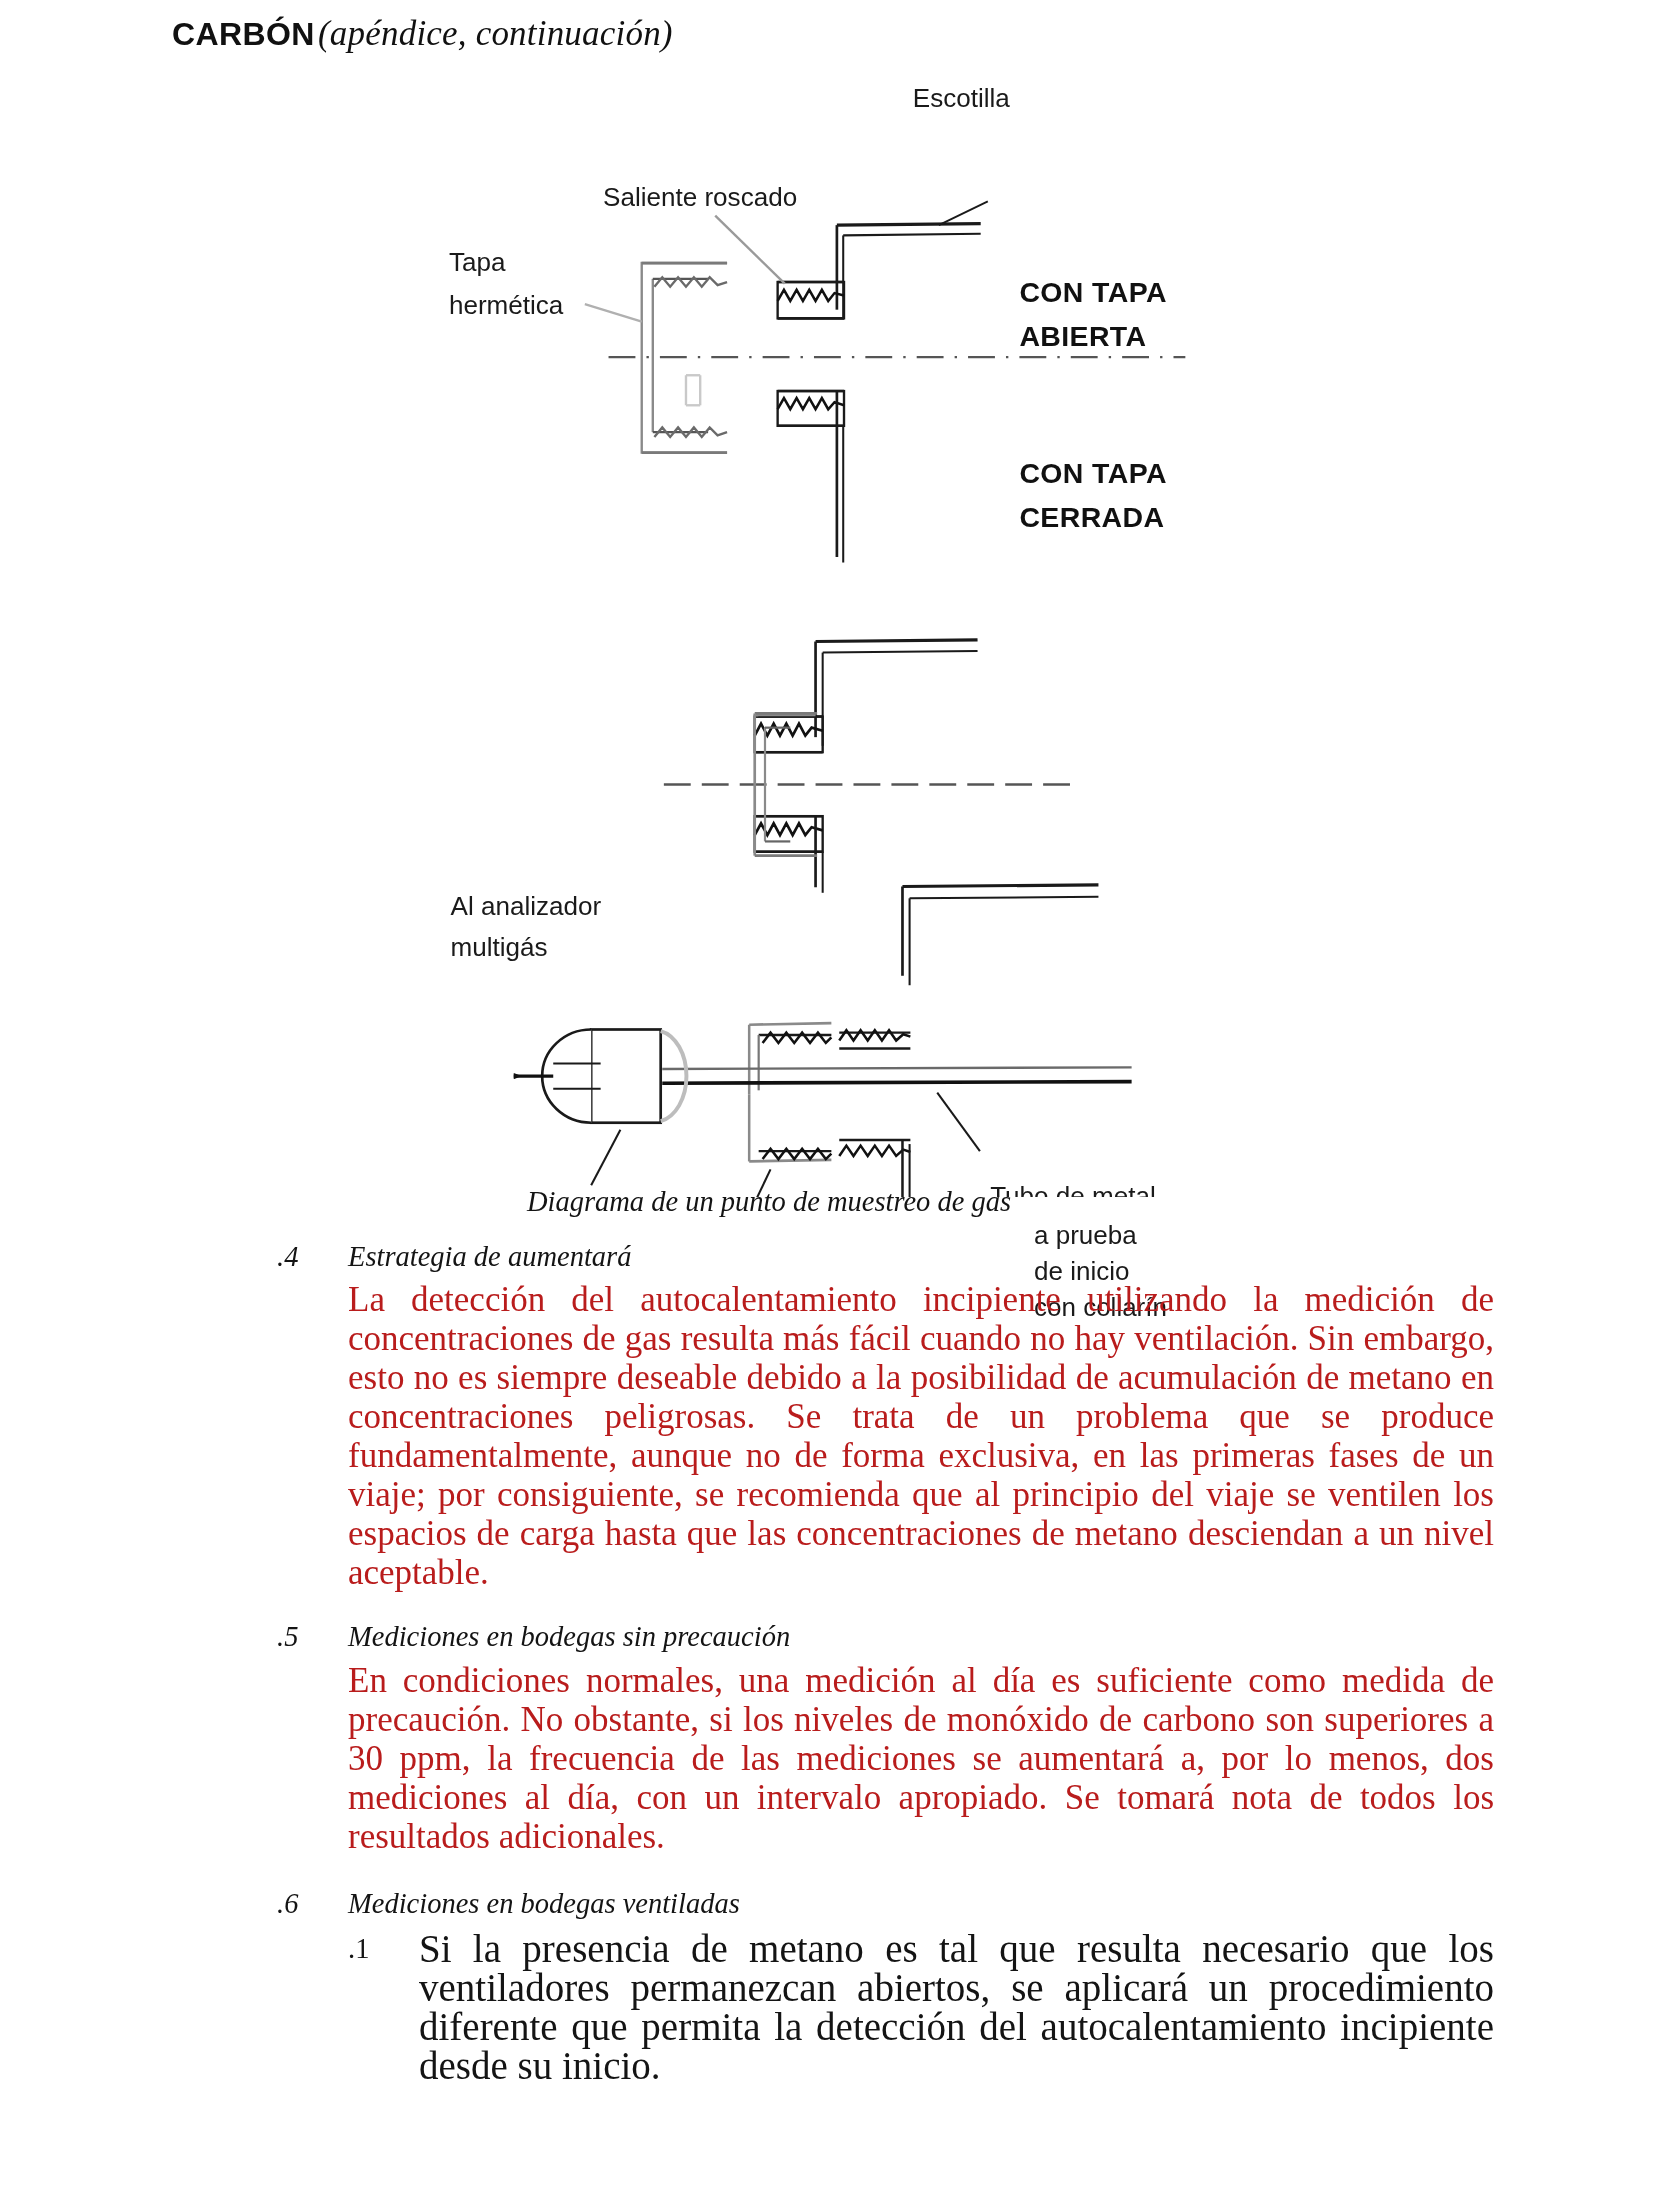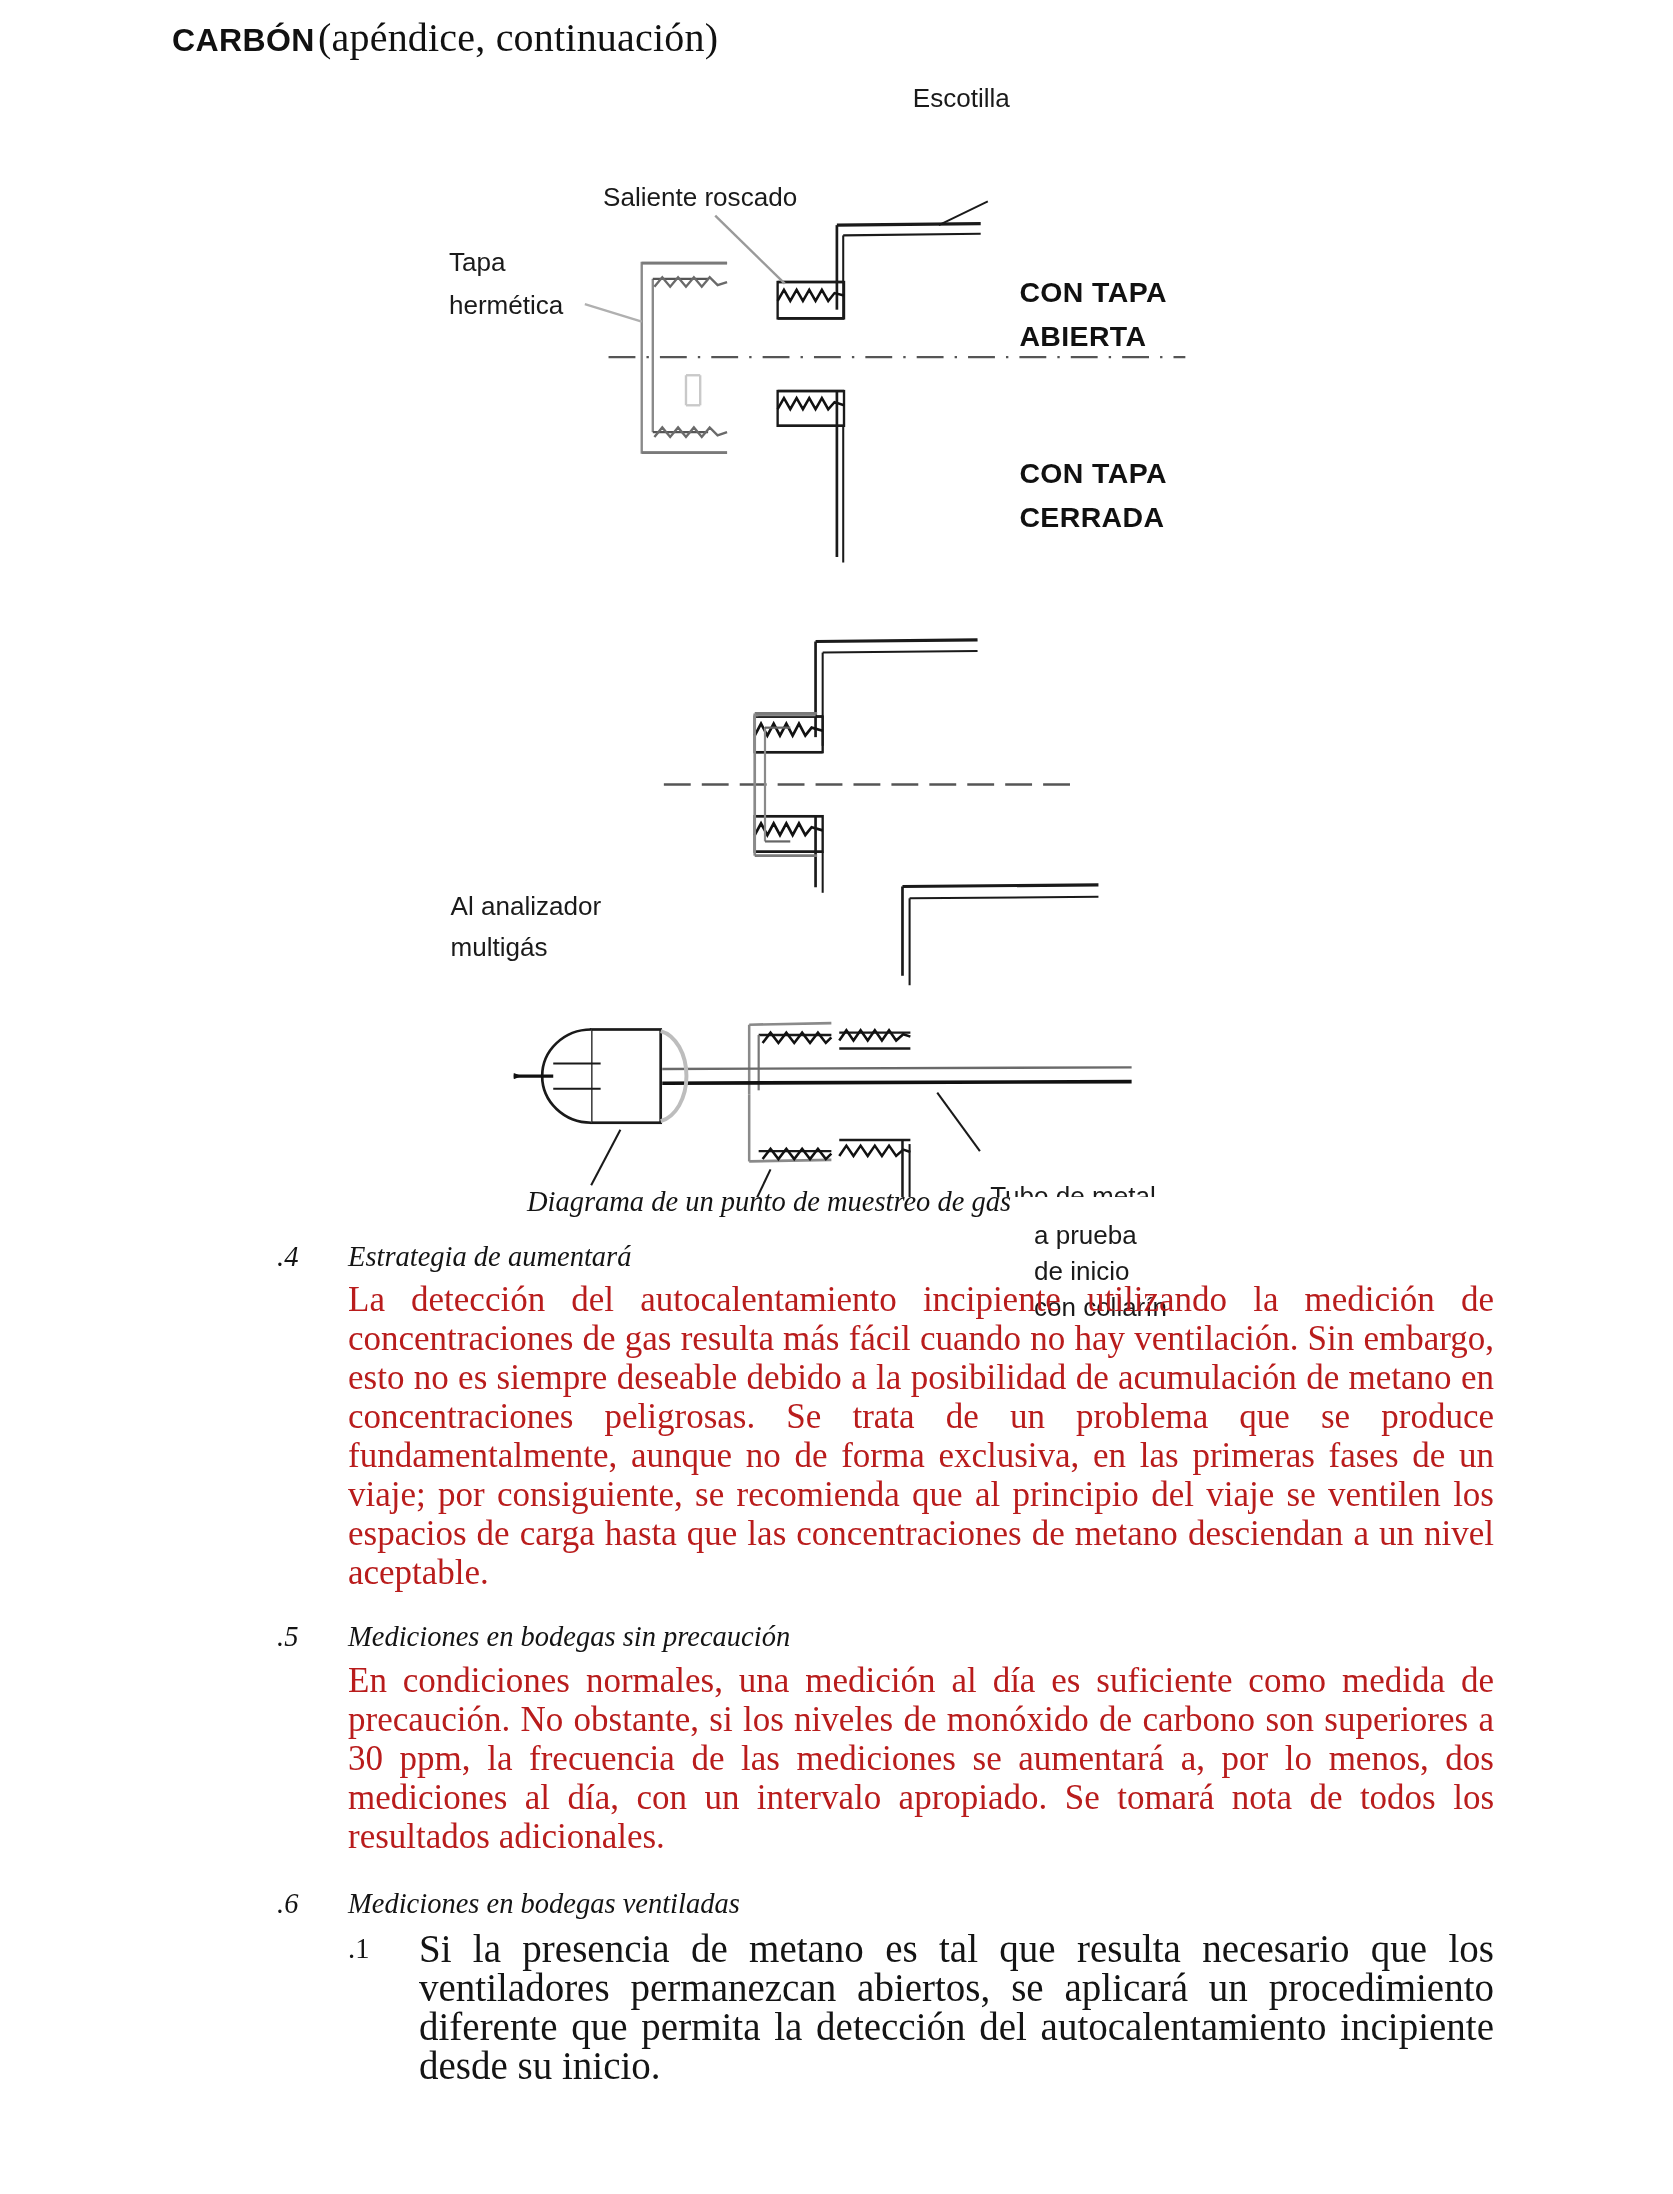--- a/index.html
+++ b/index.html
@@ -28,21 +28,22 @@
   }
   #page-header .hdr-bold {
     font-family: "Liberation Sans", sans-serif;
     font-weight: bold;
     font-size: 32px;
     letter-spacing: 0.4px;
     margin-top: 6px;
   }
   #page-header .hdr-ital {
     font-family: "Liberation Serif", serif;
-    font-size: 40px;
+    font-style: italic;
+    font-size: 35px;
     letter-spacing: 0.2px;
   }
 
   
   #figure-block {
     position: absolute;
     left: 0;
     top: 75px;
     width: 1673px;
     height: 1122px;

